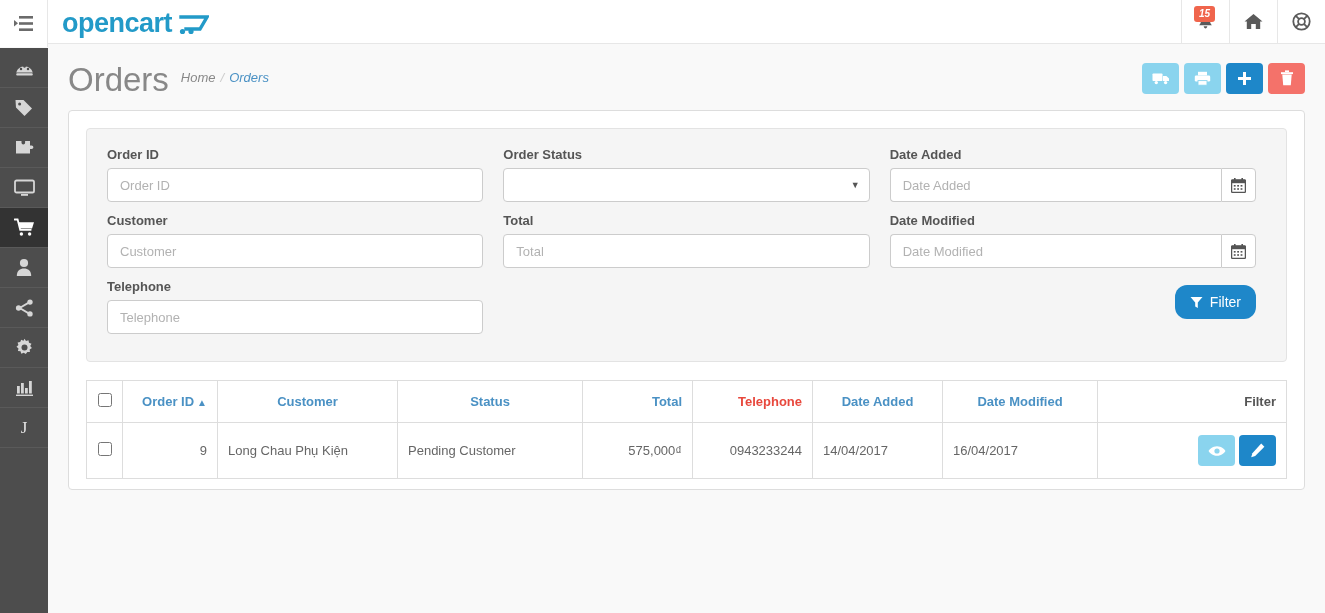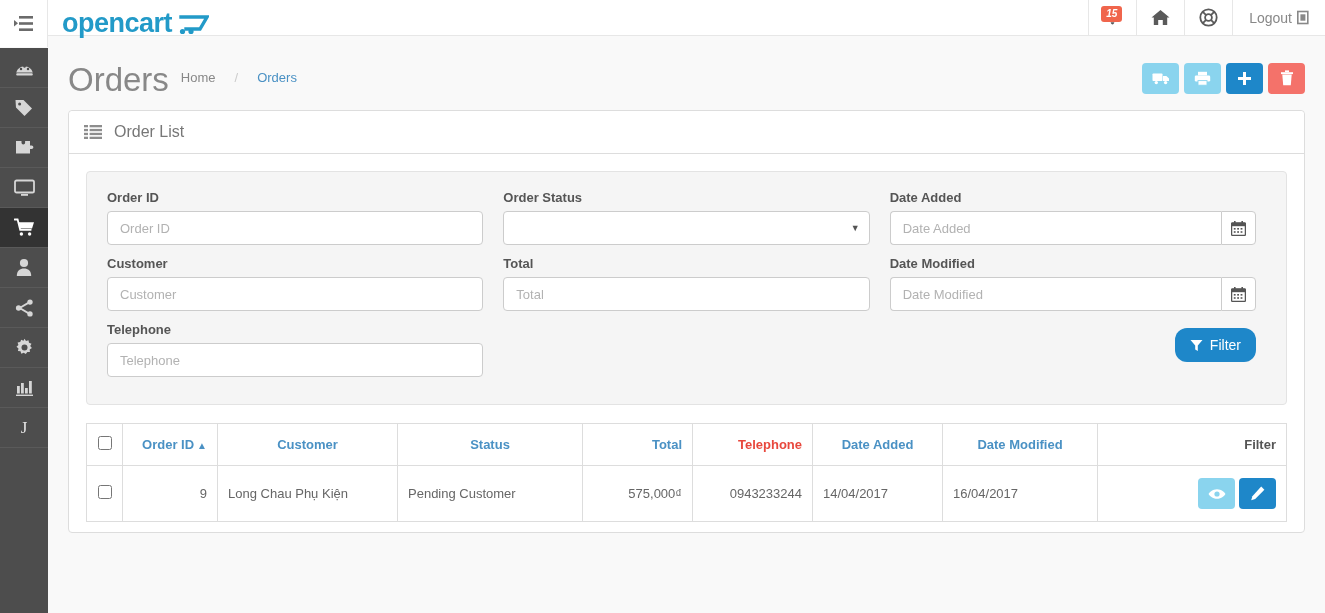--- a/index.html
+++ b/index.html
@@ -11,21 +11,21 @@
     font-family: "Liberation Sans", sans-serif;
     font-size: 13px;
     color: #666;
   }
 
   
   #app { position: relative; width: 1325px; height: 613px; }
 
   
   #header {
-    position: absolute; top: 0; left: 0; right: 0; height: 36px;
+    position: absolute; top: 0; left: 0; right: 0; height: 44px;
     background: #fff; border-bottom: 1px solid #e7e7e7;
     display: flex; align-items: stretch; z-index: 30;
   }
   #sidebar-toggle {
     width: 48px; min-width: 48px; height: 47px;
     display: flex; align-items: center; justify-content: center;
     border-right: 1px solid #e7e7e7; cursor: pointer; background: #fff;
   }
   .brand {
     display: flex; align-items: center; padding-left: 14px;
@@ -73,21 +73,21 @@
   }
 
   .page-header {
     height: 62px; padding: 0 20px 0 20px;
     display: flex; align-items: center; background: #f9f9f9;
   }
   .page-title {
     font-size: 33px; color: #888; font-weight: normal; line-height: 1;
     margin: 0 12px 0 0; white-space: nowrap;
   }
-  .breadcrumb { font-size: 13px; color: #999; display: flex; align-items: flex-start; gap: 19px; padding-bottom: 4px; }
+  .breadcrumb { font-size: 13px; color: #999; display: flex; align-items: flex-start; gap: 5px; padding-bottom: 4px; font-style: italic; }
   .breadcrumb a { color: #888; text-decoration: none; }
   .breadcrumb a.active { color: #4a91c4; }
   .breadcrumb .sep { color: #ccc; }
   .page-actions { margin-left: auto; display: flex; gap: 5px; padding-bottom: 2px; }
   .btn {
     border: none; border-radius: 4px; cursor: pointer; color: #fff;
     display: inline-flex; align-items: center; justify-content: center;
     font-family: inherit; font-size: 13px;
   }
   .btn-sq { width: 37px; height: 31px; }
@@ -240,29 +240,20 @@
             <circle cx="9.5" cy="9.5" r="8.2" fill="none" stroke="#5a5a5a" stroke-width="1.8"></circle>
             <circle cx="9.5" cy="9.5" r="3.4" fill="none" stroke="#5a5a5a" stroke-width="1.8"></circle>
             <line x1="3.6" y1="3.6" x2="7.1" y2="7.1" stroke="#5a5a5a" stroke-width="1.8"></line>
             <line x1="11.9" y1="11.9" x2="15.4" y2="15.4" stroke="#5a5a5a" stroke-width="1.8"></line>
             <line x1="15.4" y1="3.6" x2="11.9" y2="7.1" stroke="#5a5a5a" stroke-width="1.8"></line>
             <line x1="7.1" y1="11.9" x2="3.6" y2="15.4" stroke="#5a5a5a" stroke-width="1.8"></line>
           </svg>
         </span>
       </div>
 
-      <div class="hdr-logout">
-        <span>Logout</span>
-        <span>
-          <svg width="16" height="15" viewBox="0 0 16 15">
-            <rect x="0.8" y="1.5" width="10" height="12" fill="none" stroke="#888" stroke-width="1.6"></rect>
-            <rect x="3.4" y="4.3" width="5" height="6.4" fill="#888"></rect>
-          </svg>
-        </span>
-      </div>
 
     </div>
   </div>
 
   <div id="sidebar">
 
     <div class="side-item">
       <span>
         <svg width="19" height="19" viewBox="0 0 19 19">
           <path d="M1.2 14.5 A8.8 8.8 0 0 1 17.8 14.5 Z" fill="#d6d6d6"></path>
@@ -403,35 +394,20 @@
               <rect x="1" y="2.2" width="12" height="1.9" fill="#fff"></rect>
               <rect x="5" y="0.4" width="4" height="1.8" fill="#fff"></rect>
               <path d="M2.3 4.6 h9.4 l-0.9 10.6 h-7.6 Z" fill="#fff"></path>
             </svg>
           </span>
         </button>
       </div>
     </div>
 
     <div class="panel">
-      <div class="panel-heading">
-        <span>
-          <svg width="18" height="14" viewBox="0 0 18 14">
-            <rect x="0" y="0" width="4" height="2.3" fill="#8d8d8d"></rect>
-            <rect x="5.6" y="0" width="12.4" height="2.3" fill="#8d8d8d"></rect>
-            <rect x="0" y="3.9" width="4" height="2.3" fill="#8d8d8d"></rect>
-            <rect x="5.6" y="3.9" width="12.4" height="2.3" fill="#8d8d8d"></rect>
-            <rect x="0" y="7.8" width="4" height="2.3" fill="#8d8d8d"></rect>
-            <rect x="5.6" y="7.8" width="12.4" height="2.3" fill="#8d8d8d"></rect>
-            <rect x="0" y="11.7" width="4" height="2.3" fill="#8d8d8d"></rect>
-            <rect x="5.6" y="11.7" width="12.4" height="2.3" fill="#8d8d8d"></rect>
-          </svg>
-        </span>
-        <span class="ptitle">Order List</span>
-      </div>
 
       <div class="panel-body">
 
         <div class="well">
 
           <div class="frow">
             <div class="fcol">
               <label class="flabel">Order ID</label>
               <input class="finput" type="text" placeholder="Order ID" style="">
             </div>

